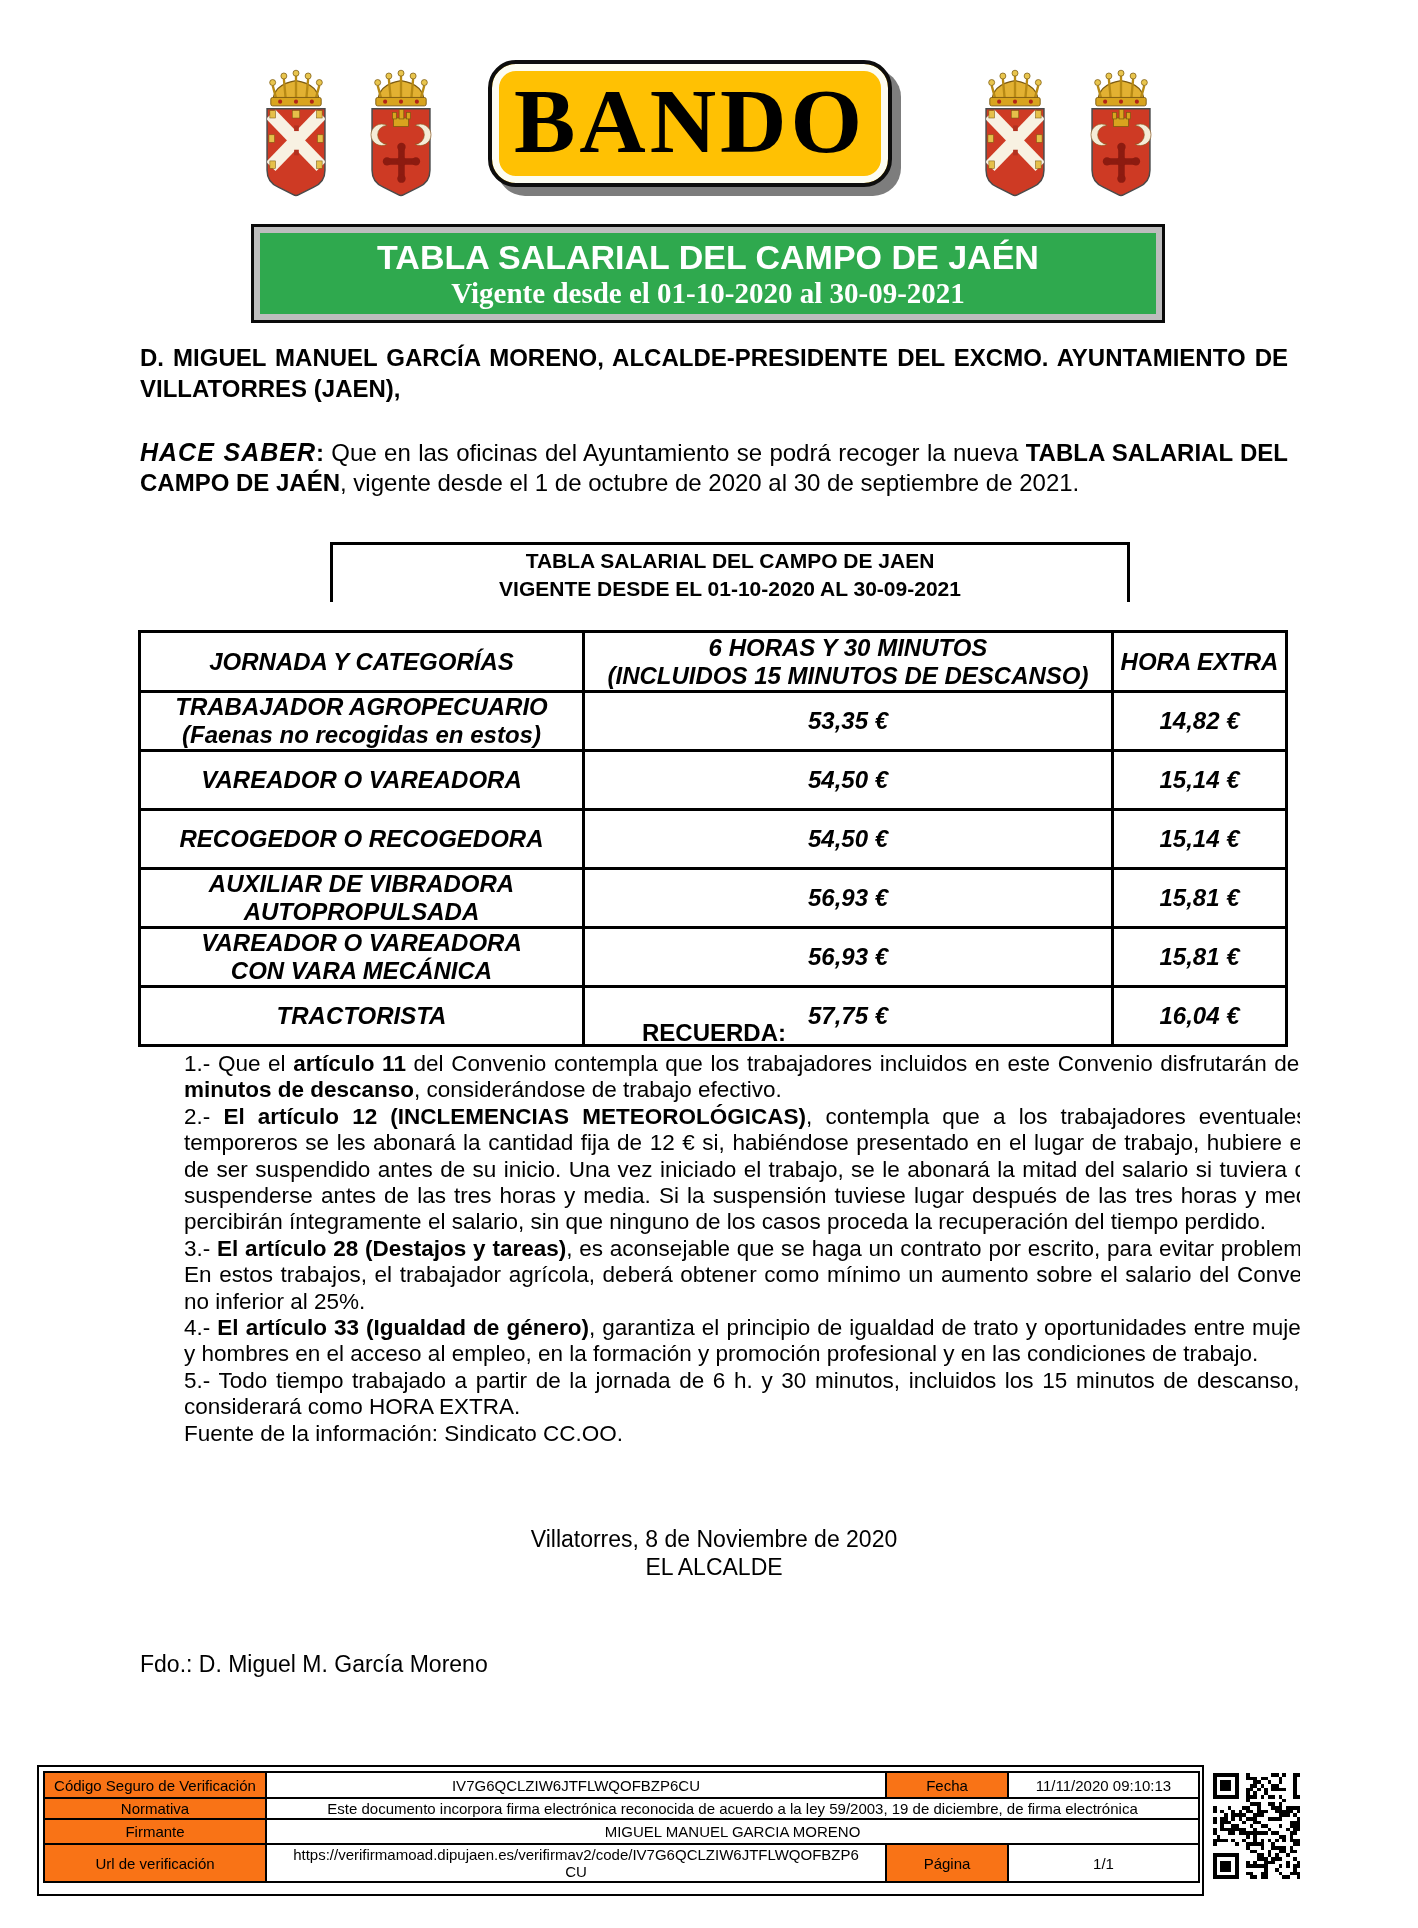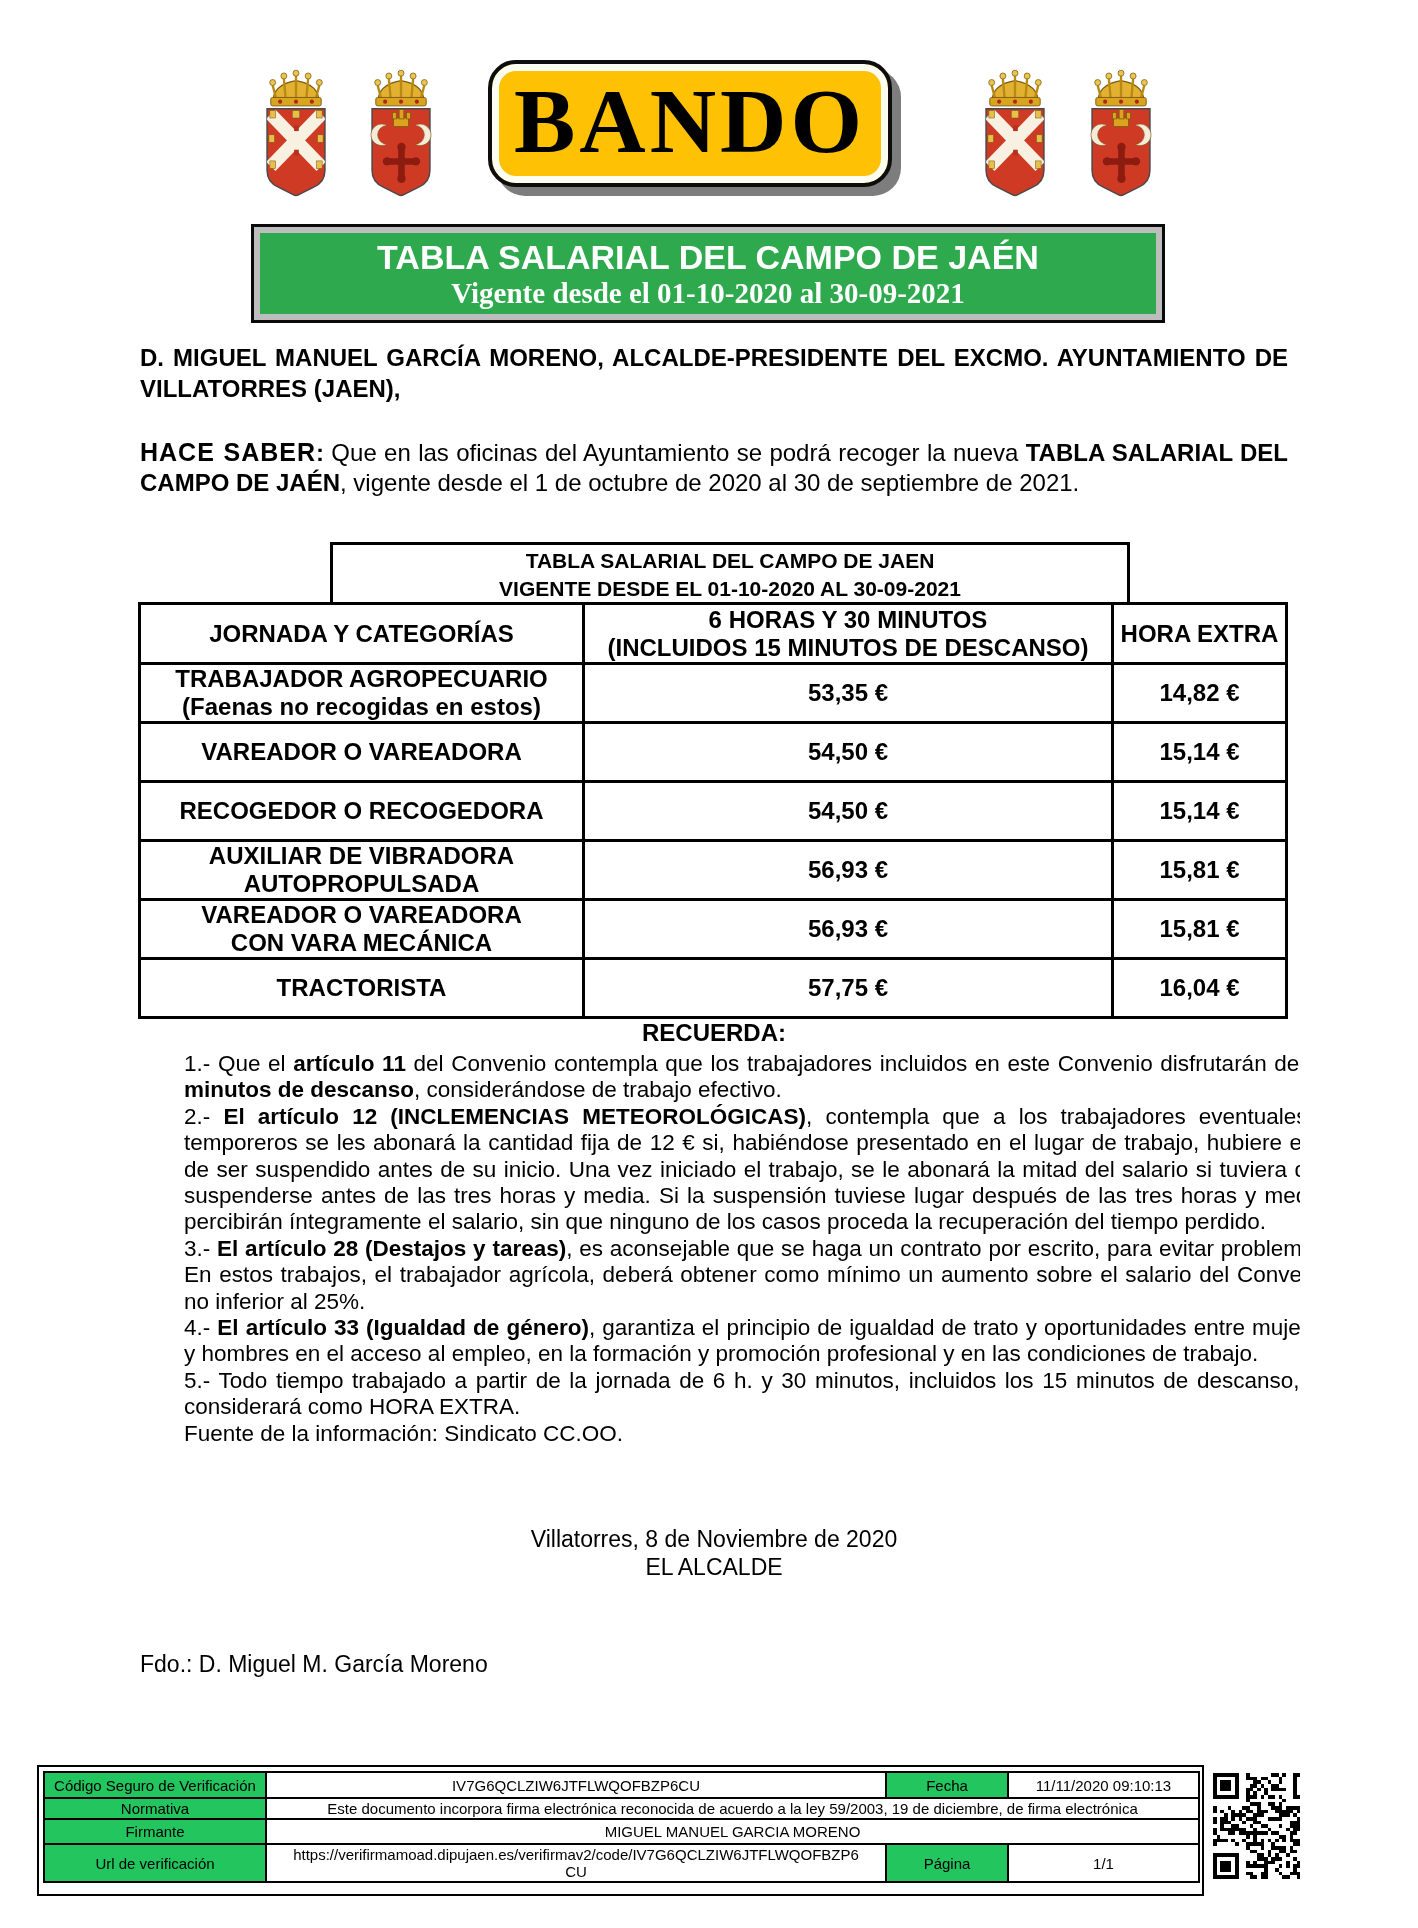--- a/index.html
+++ b/index.html
@@ -22,49 +22,49 @@
           border:3px solid #0a0a0a;background:#bdbdbd;padding:6px;}
   .banner-inner{width:100%;height:100%;box-sizing:border-box;background:#2fa94e;
                 display:flex;flex-direction:column;align-items:center;justify-content:center;}
   .banner-title{font-weight:700;font-size:34px;line-height:38px;color:#fff;}
   .banner-sub{font-family:"Liberation Serif",serif;font-weight:700;font-size:29px;line-height:34px;color:#fff;}
 
   
   .intro{left:140px;top:342px;width:1148px;font-weight:700;font-size:24px;line-height:31px;
          text-align:justify;margin:0;}
   .hace{left:140px;top:437px;width:1148px;font-size:24px;line-height:30px;text-align:justify;margin:0;}
-  .hs-lead{font-weight:700;font-size:25px;letter-spacing:1px;}
+  .hs-lead{font-weight:700;font-style:italic;font-size:25px;letter-spacing:1px;}
 
   
   .tbox{left:330px;top:542px;width:800px;height:60px;box-sizing:border-box;
         border:3px solid #000;border-bottom:none;text-align:center;
         font-weight:700;font-size:21px;line-height:28px;padding-top:2px;}
-  .stable{left:138px;top:602px;width:1147px;border-collapse:collapse;table-layout:fixed;
-          font-weight:700;font-size:24px;line-height:28px;}
+  .stable{left:138px;top:630px;width:1147px;border-collapse:collapse;table-layout:fixed;
+          font-weight:700;font-size:24px;line-height:28px;font-style:italic;}
   .stable th,.stable td{border:3px solid #000;text-align:center;vertical-align:middle;padding:0 6px;}
   .stable tr.hdr{height:60px;}
   .stable tr.row{height:59px;}
   .th-extra{padding:0 30px;}
   .cat2:empty{display:none;}
 
   
   .recuerda{left:140px;top:1019px;width:1148px;text-align:center;font-weight:700;font-size:24px;margin:0;}
   .points{left:140px;top:1051px;width:1148px;margin-left:44px;}
   .points p{margin:0;font-size:22.5px;line-height:26.4px;text-align:justify;}
 
   
   .sig{left:140px;top:1525px;width:1148px;text-align:center;font-size:23px;line-height:28px;}
   .sig-name{left:140px;top:1651px;width:1148px;text-align:left;font-size:23px;}
 
   
   .vwrap{left:37px;top:1765px;width:1167px;height:131px;box-sizing:border-box;
          border:2px solid #000;padding:4px;}
   .vtable{width:100%;border-collapse:collapse;font-size:15px;table-layout:fixed;}
   .vtable td{border:2px solid #000;text-align:center;vertical-align:middle;padding:1px 4px;}
-  .vtable .lbl{background:#22c55e;}
+  .vtable .lbl{background:#f97316;}
   .vtable tr.r1{height:26px;}　.vtable tr.r2,.vtable tr.r3{height:25px;}　.vtable tr.r4{height:46px;}
   .url-val{display:inline-block;max-width:572px;word-break:break-all;}
   .qr{position:absolute;left:1213px;top:1773px;width:106px;height:106px;}
   .vline{position:absolute;left:1334px;top:1767px;width:2px;height:129px;background:#000;}
 </style>
 </head>
 <body>
 
 <svg width="0" height="0" style="position:absolute">
   <defs>

